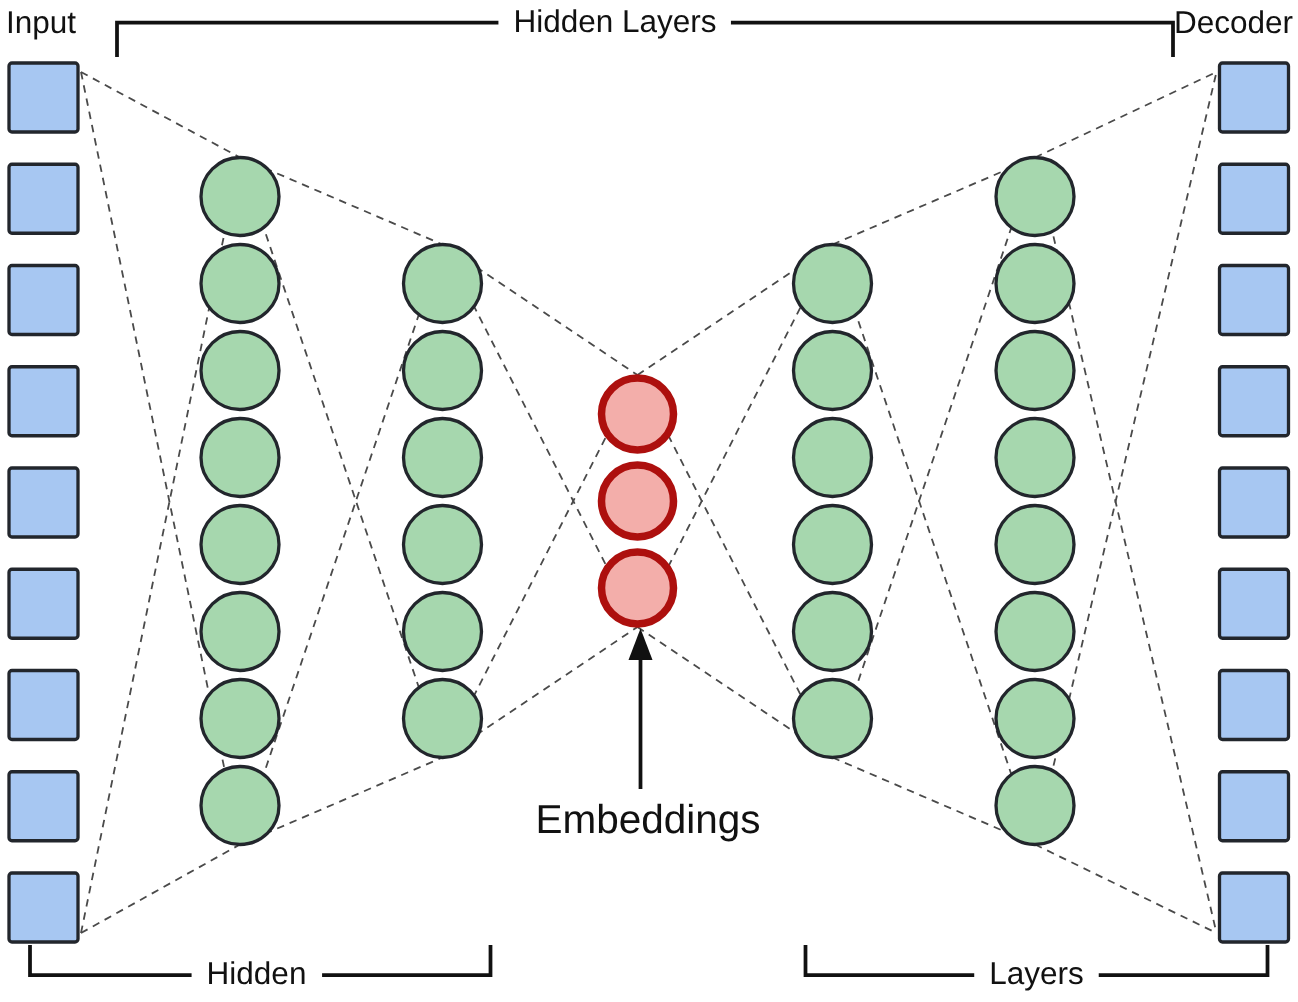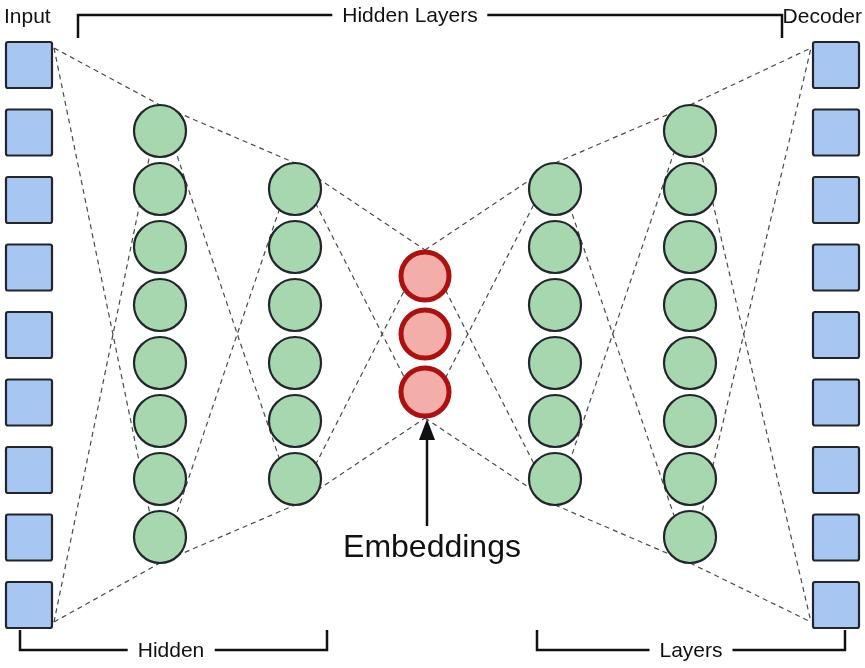--- a/index.html
+++ b/index.html
@@ -22,21 +22,21 @@
   }
   .lbl {
     position: absolute;
     font-size: 21px;
     line-height: 24px;
     color: #111111;
     white-space: nowrap;
   }
   .lbl.center { transform: translateX(-50%); }
   .lbl.masked { background: #ffffff; padding: 0 10px; }
-  .lbl.embeddings { font-size: 32px; line-height: 30px; }
+  .lbl.embeddings { font-size: 27px; line-height: 30px; }
 </style>
 </head>
 <body>
 
 <div class="stage">
 
   <svg class="canvas" viewBox="0 0 865 668" xmlns="http://www.w3.org/2000/svg">
       <line x1="54" y1="48" x2="160" y2="105" stroke="#4a4a4a" stroke-width="1.2" stroke-dasharray="5 4"></line>
       <line x1="54" y1="48" x2="160" y2="563" stroke="#4a4a4a" stroke-width="1.2" stroke-dasharray="5 4"></line>
       <line x1="54" y1="622" x2="160" y2="105" stroke="#4a4a4a" stroke-width="1.2" stroke-dasharray="5 4"></line>

